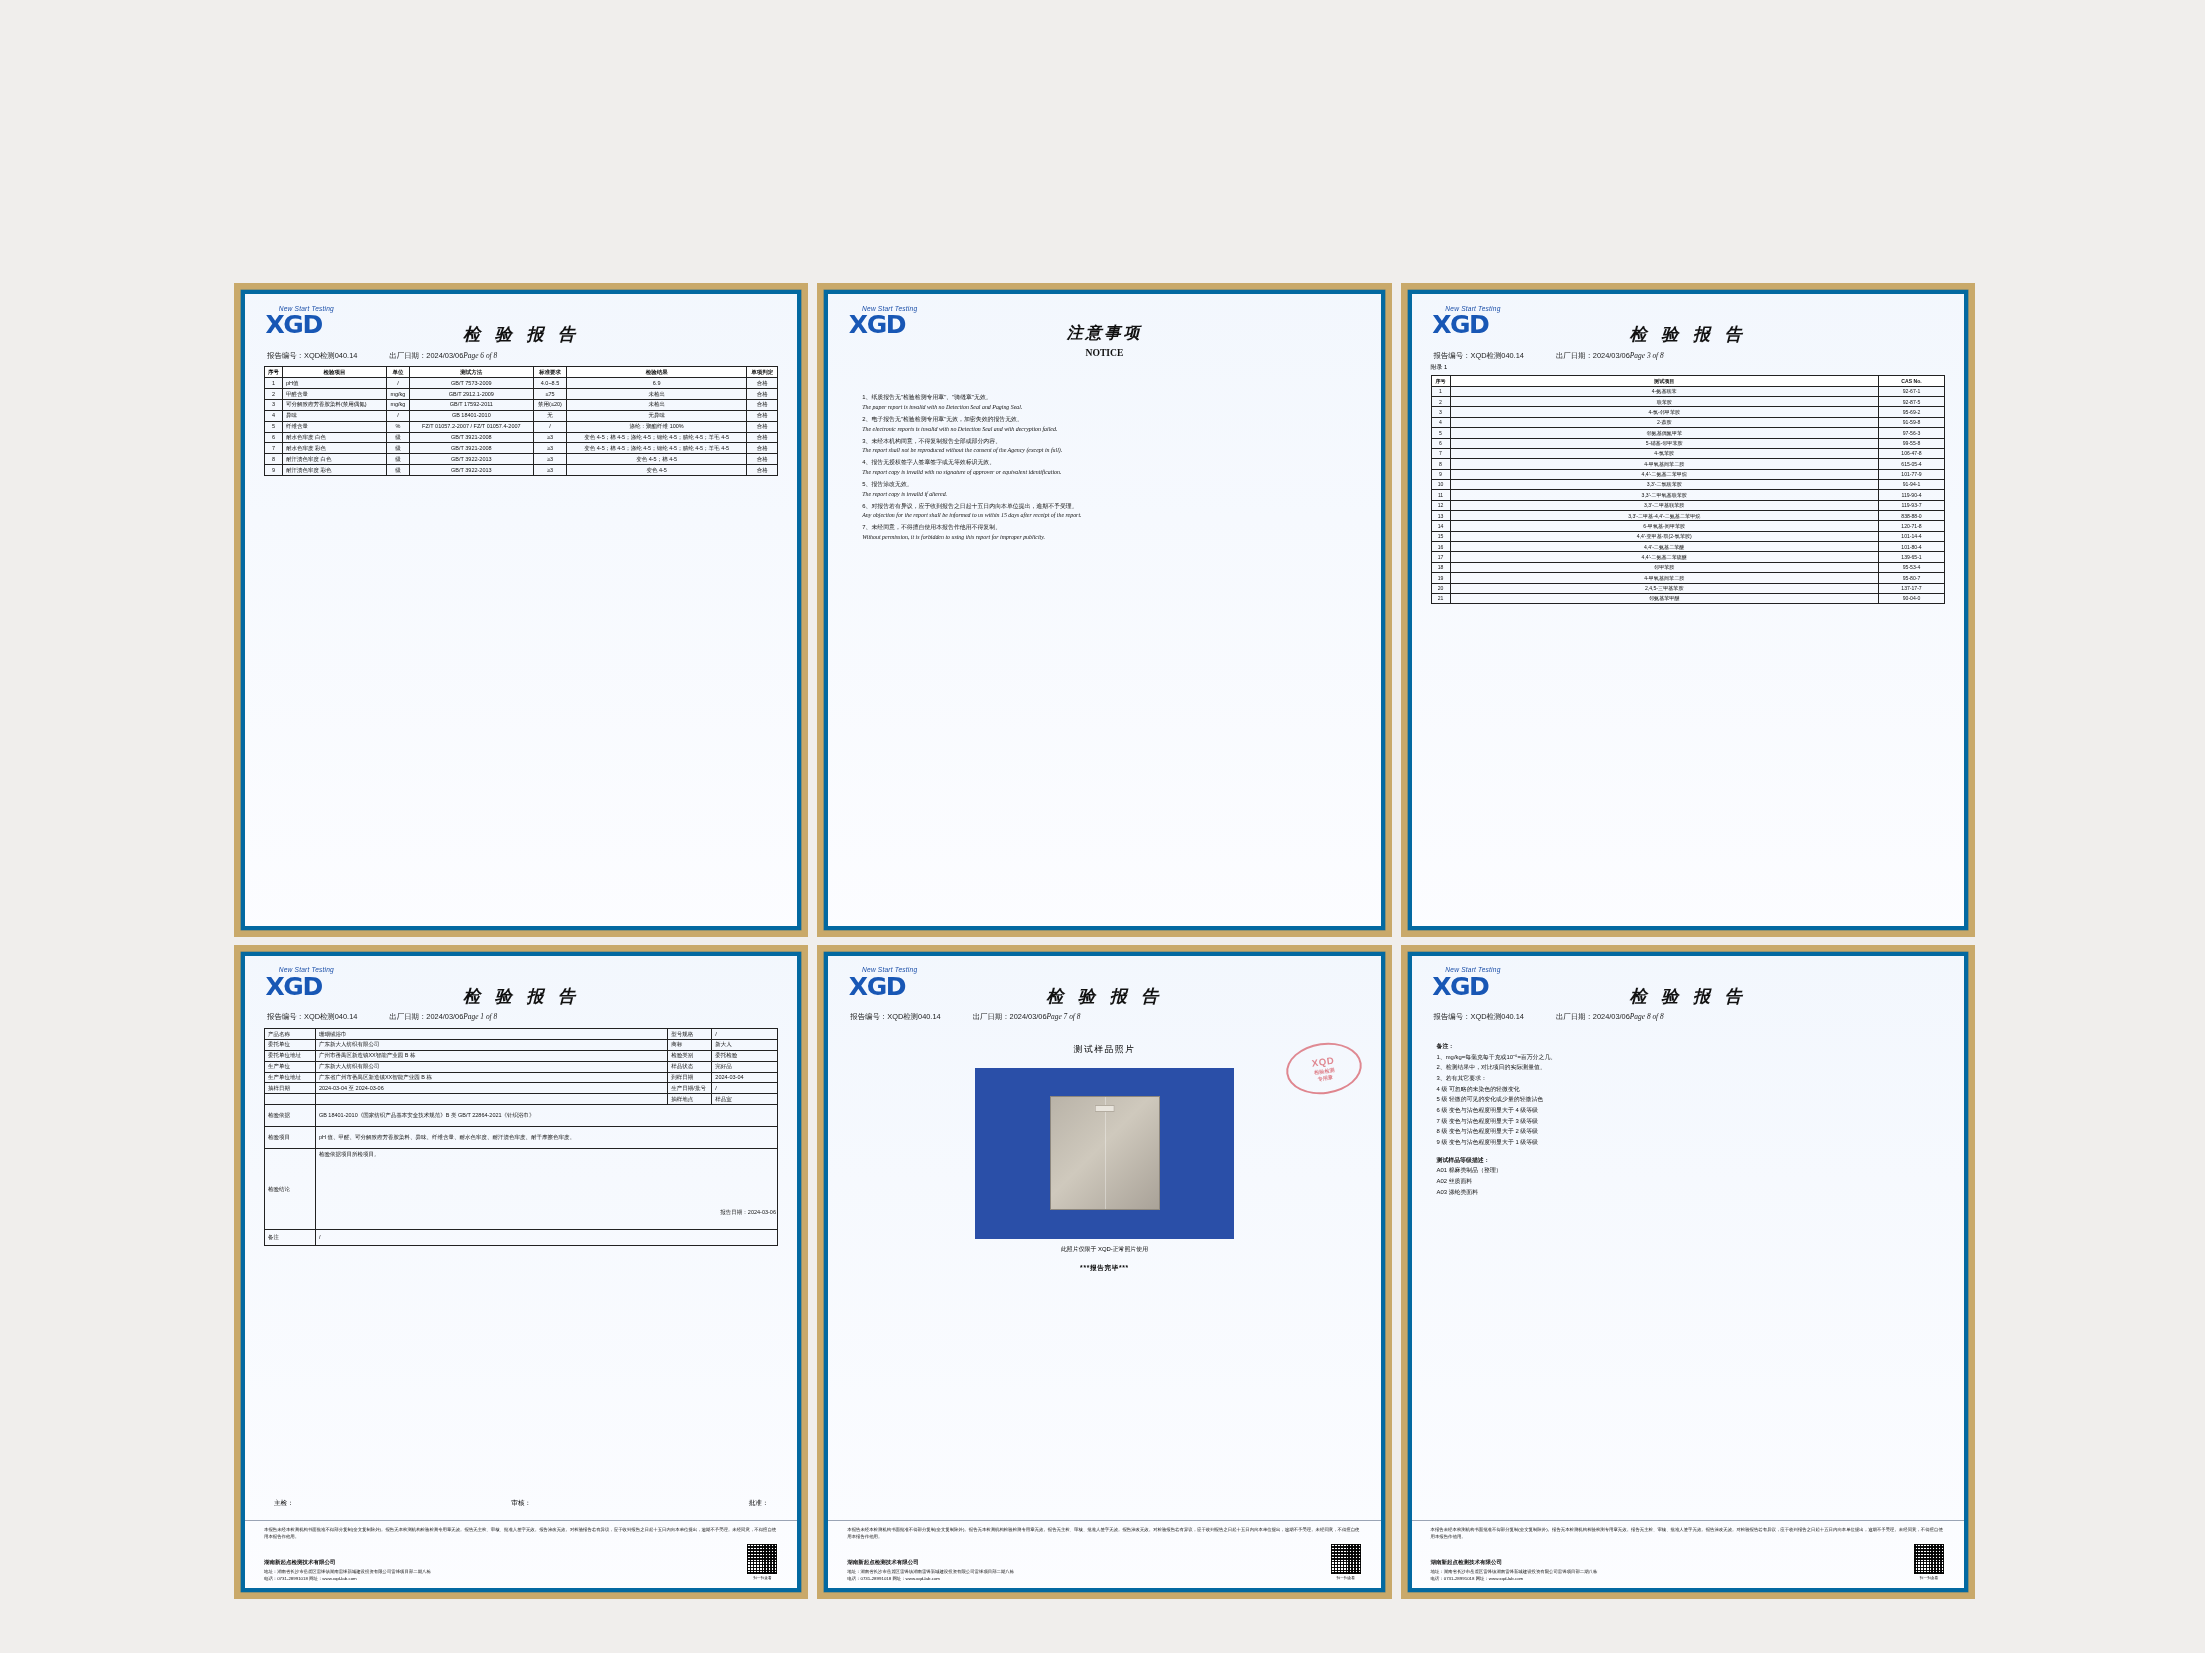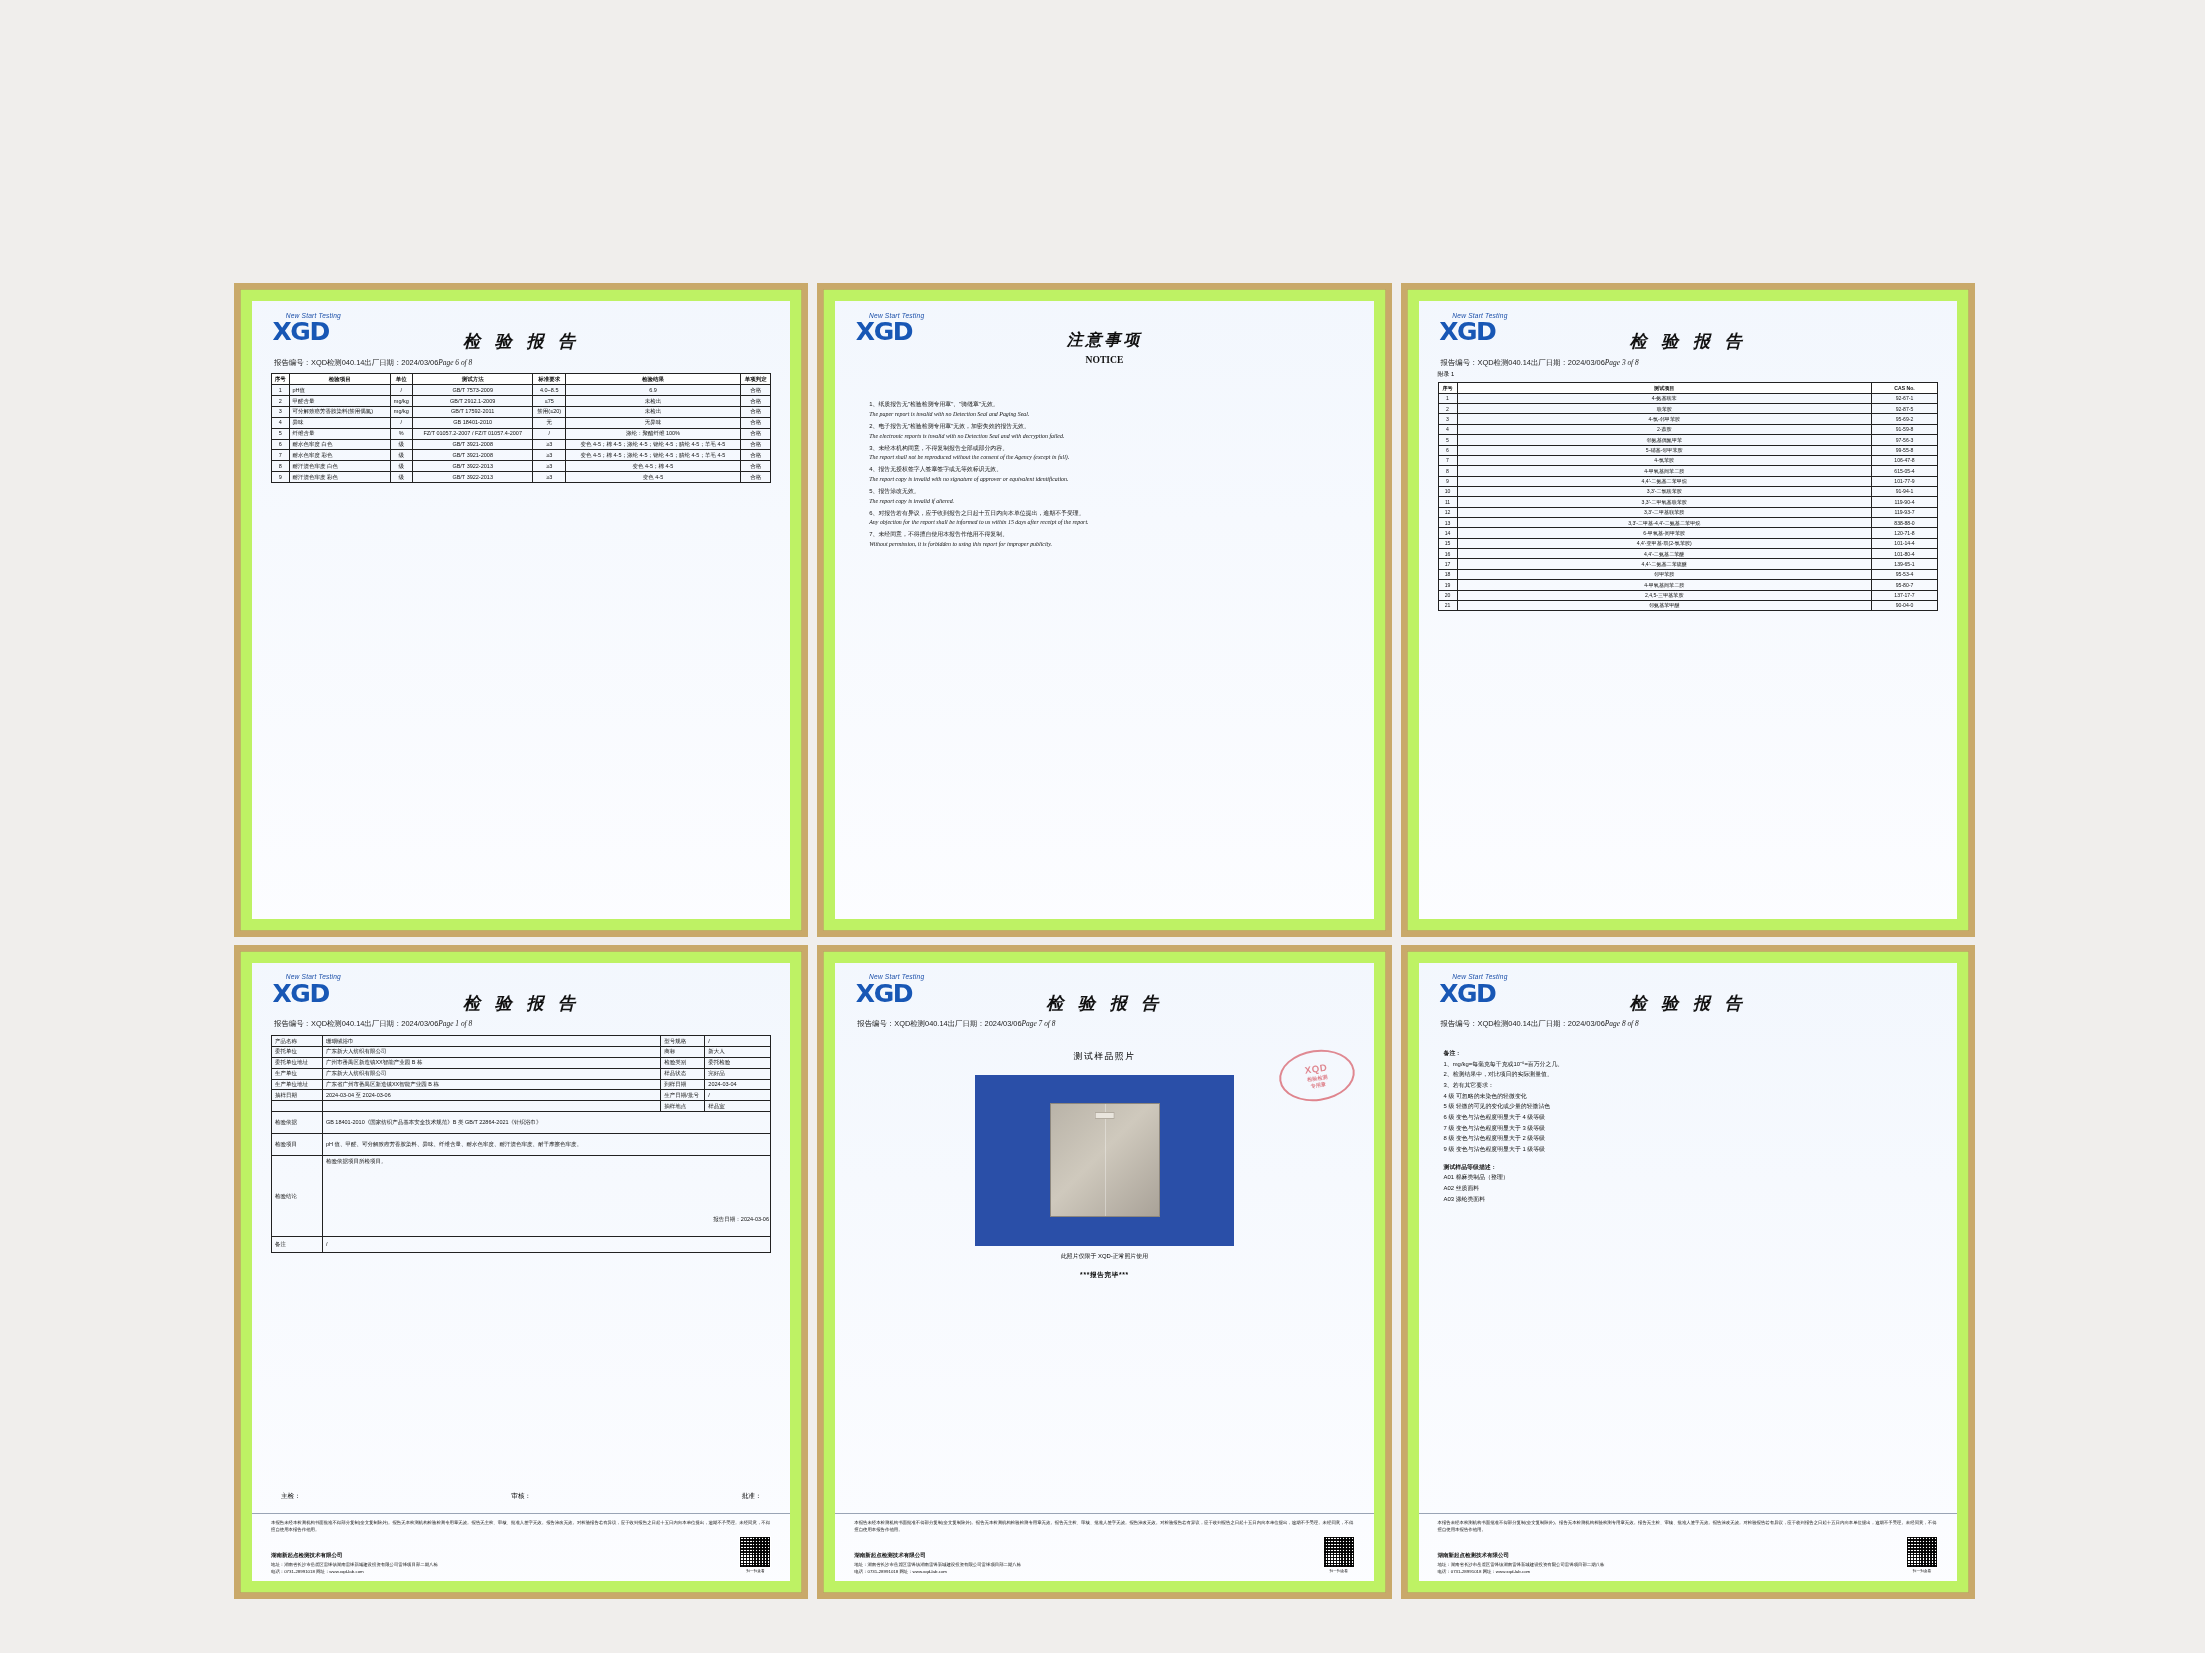--- a/index.html
+++ b/index.html
@@ -38,23 +38,23 @@
   .cert-grid {
     position: absolute;
     left: 234px; top: 283px;
     width: 1741px; height: 1316px;
     display: grid;
     grid-template-columns: repeat(3, 1fr);
     grid-template-rows: repeat(2, 1fr);
     gap: 7.4px 8.8px;
   }
   .cert-frame {
-    background: #bef264;
+    background: #0369a1;
     border: 6.6px solid #c9a96a;
-    padding: 12px;
+    padding: 5px;
     position: relative;
     box-shadow: 0 0 0 0.7px #bfa165 inset;
   }
   .cert-inner {
     position: relative;
     width: 100%; height: 100%;
     background: #fbfcff;
     overflow: hidden;
   }
   
@@ -117,21 +117,21 @@
   
   .meta-row {
     position: relative;
     z-index: 2;
     display: flex;
     justify-content: flex-start;
     padding: 13.2px 22px 2.9px 22px;
     font-size: 7.4px;
     color: #1a1a1a;
   }
-  .meta-row .mid { flex: 0 0 auto; }
+  .meta-row .mid { flex: 0 0 auto; margin-left: 32px; }
   .meta-row .pg { font-style: italic; font-family: "Liberation Serif", serif; }
   
   table.doc {
     position: relative;
     z-index: 2;
     margin: 2.9px 19px 0 19px;
     width: calc(100% - 38px);
     border-collapse: collapse;
     font-size: 5.5px;
     color: #111;

